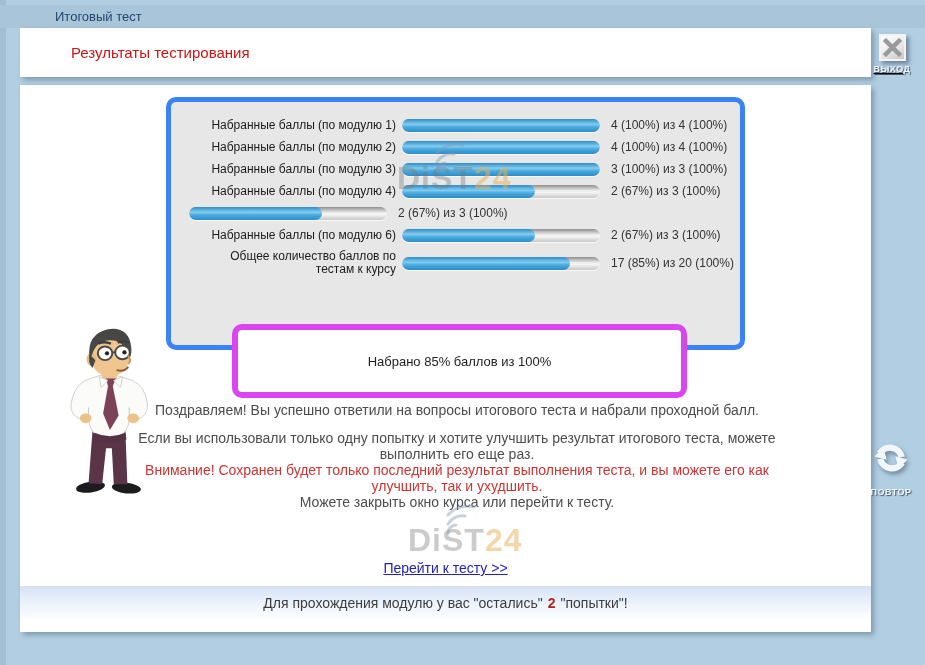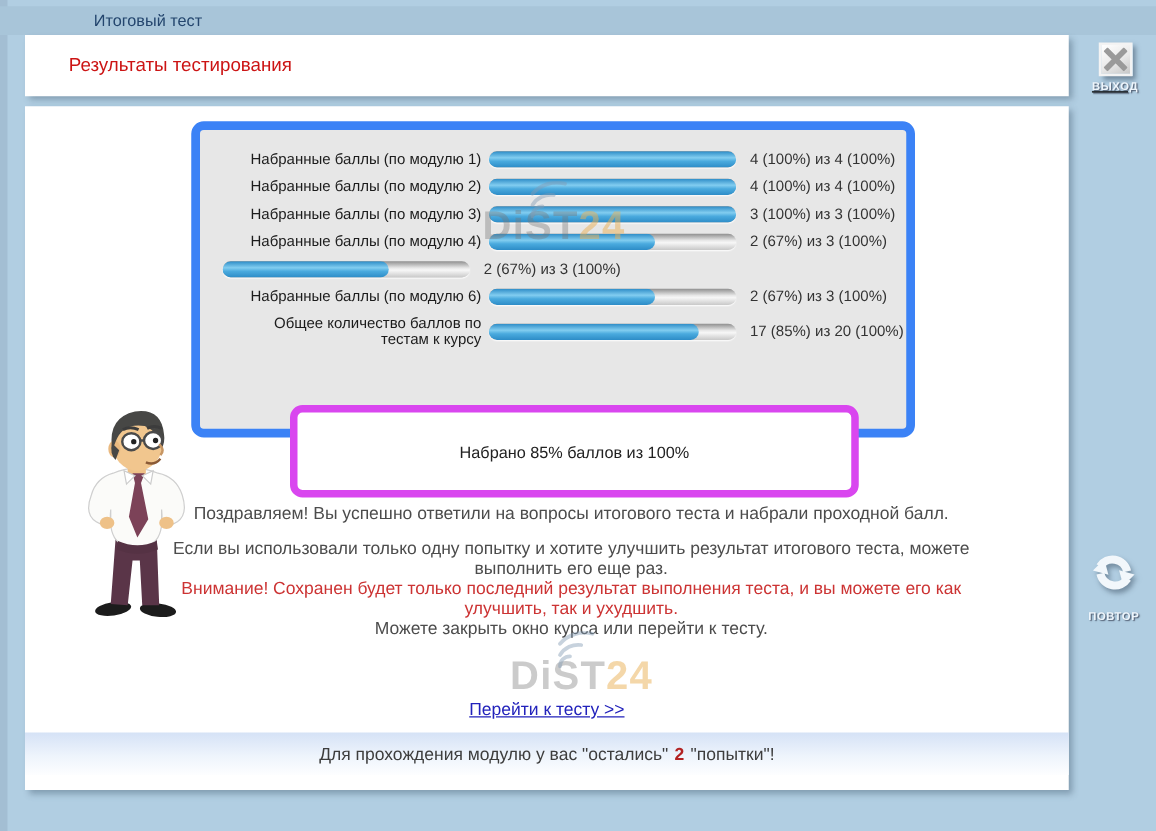--- a/index.html
+++ b/index.html
@@ -2,31 +2,31 @@
 <html><head>
 <meta charset="utf-8">
 <style>
   html,body{margin:0;padding:0;}
   body{width:925px;height:665px;position:relative;overflow:hidden;
        background:#b1cee2;font-family:"Liberation Sans",sans-serif;}
 
   .left-edge{position:absolute;left:0;top:0;width:6px;height:665px;background:#a3bed3;}
 
   .titlebar{position:absolute;left:0;top:5px;width:925px;height:23px;background:#a8c5d9;
-            font-size:13px;color:#24466e;line-height:23px;padding-left:75px;box-sizing:border-box;}
-
-  .panel{position:absolute;background:#ffffff;box-shadow:3px 3px 5px rgba(70,95,115,.45);}
+            font-size:13px;color:#24466e;line-height:23px;padding-left:55px;box-sizing:border-box;}
+
+  .panel{position:absolute;background:#ffffff;box-shadow:3px 3px 5px rgba(70,95,115,.45);padding-left:16px;}
   .header-panel{left:20px;top:28px;width:835px;height:49px;display:flex;align-items:center;}
   .header-title{margin-left:35px;font-size:15px;color:#cc1414;}
 
   .main-panel{left:20px;top:85px;width:835px;height:547px;}
 
   
-  .scores-panel{position:absolute;left:133px;top:12px;width:579px;height:253px;
-                background:#e7e7e7;border:7px solid #3b82f6;border-radius:10px;
+  .scores-panel{position:absolute;left:146px;top:12px;width:579px;height:253px;
+                background:#e7e7e7;border:5px solid #3b82f6;border-radius:10px;
                 box-sizing:border-box;padding:16px 0 0 18px;}
   .score-row{display:flex;align-items:center;margin-bottom:8px;}
   .score-label{width:207px;margin-right:6px;text-align:right;font-size:12px;line-height:13px;color:#1c1c1c;}
   .bar-track{width:198px;height:13px;border-radius:7px;flex:0 0 auto;
              background:linear-gradient(180deg,#8f8f8f 0%,#e9e9e9 42%,#f7f7f7 55%,#c8c8c8 100%);
              box-shadow:0 1px 1px rgba(255,255,255,.8);overflow:hidden;}
   .bar-fill{height:100%;border-radius:7px;
             background:linear-gradient(180deg,#2d8cc7 0%,#82cdf0 40%,#4aaade 62%,#2d8cc7 100%);}
   .score-value{margin-left:11px;font-size:12px;color:#333;white-space:nowrap;}
 

